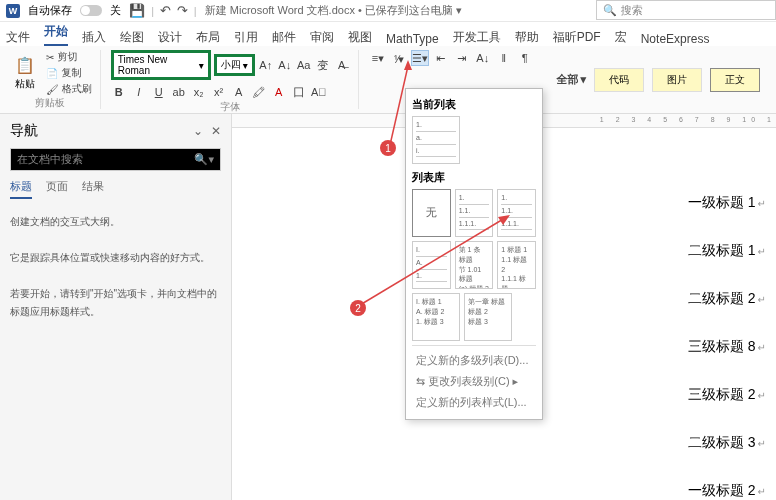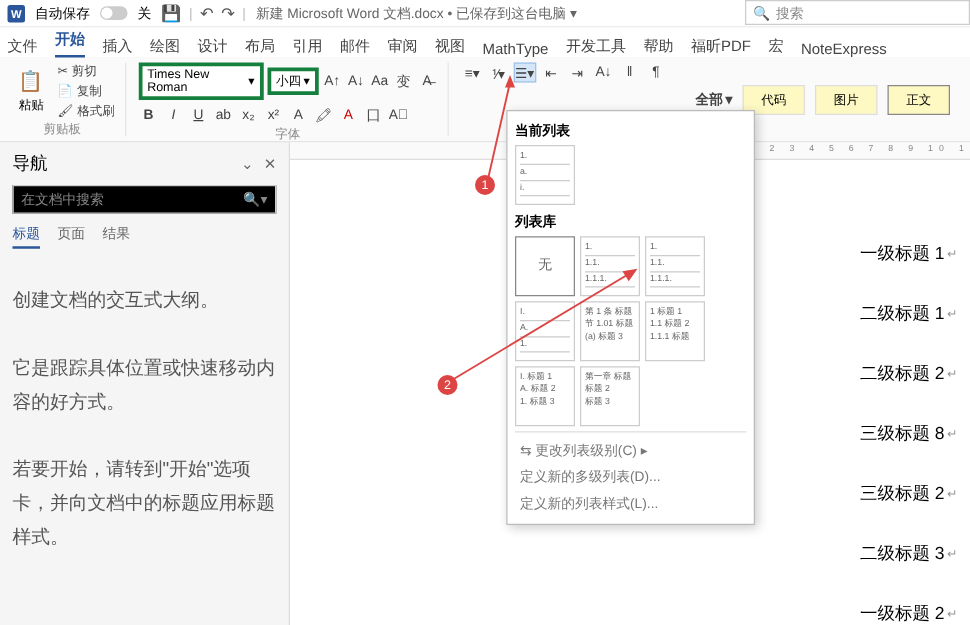--- a/index.html
+++ b/index.html
@@ -37,28 +37,28 @@
 .all { font-size: 11px; color: #444; display: flex; align-items: center; gap: 2px; font-weight: bold; }
 .main { display: flex; height: calc(100% - 114px); }
 .nav { width: 232px; background: #f5f5f5; border-right: 1px solid #ddd; padding: 8px 10px; display: flex; flex-direction: column; gap: 8px; }
 .nav-header { display: flex; justify-content: space-between; align-items: center; }
 .nav-header h3 { font-size: 14px; font-weight: normal; text-align: right; }
 .nav-header .ctrls { display: flex; gap: 8px; color: #666; font-size: 12px; }
 .nav-search { border: 1px solid #ccc; background: #000000; padding: 3px 6px; display: flex; justify-content: space-between; align-items: center; color: #888; font-size: 11px; }
 .nav-tabs { display: flex; gap: 14px; font-size: 11px; }
 .nav-tabs .nt { color: #666; padding-bottom: 3px; cursor: pointer; }
 .nav-tabs .nt.active { color: #2b579a; border-bottom: 2px solid #2b579a; }
-.nav-body { font-size: 15px; color: #555; line-height: 1.8; margin-top: 20px; }
+.nav-body { font-size: 10px; color: #555; line-height: 1.8; margin-top: 6px; }
 .doc-area { flex: 1; background: #fff; position: relative; overflow: hidden; }
 .ruler { position: absolute; top: 0; left: 0; right: 0; height: 14px; background: #fafafa; border-bottom: 1px solid #ddd; }
 .ruler-marks { position: absolute; right: 0; top: 2px; font-size: 7px; color: #888; letter-spacing: 5px; }
 .doc-content { position: absolute; right: 10px; top: 80px; display: flex; flex-direction: column; gap: 30px; font-size: 14px; font-family: SimSun, serif; }
 .doc-content div { display: flex; align-items: center; gap: 2px; }
 .doc-content .ret { color: #999; font-size: 10px; }
-.dropdown { position: absolute; left: 405px; top: 88px; width: 199px; background: #fff; border: 1px solid #bbb; box-shadow: 2px 2px 8px rgba(0,0,0,.2); padding: 6px; font-size: 11px; z-index: 10; }
+.dropdown { position: absolute; left: 405px; top: 88px; width: 138px; background: #fff; border: 1px solid #bbb; box-shadow: 2px 2px 8px rgba(0,0,0,.2); padding: 6px; font-size: 11px; z-index: 10; }
 .dropdown .sec-title { font-weight: bold; padding: 2px 0 4px; font-size: 11px; }
 .dd-row { display: flex; gap: 4px; margin-bottom: 4px; }
 .dd-item { border: 1px solid #ccc; width: 48px; height: 48px; padding: 3px; font-size: 7px; line-height: 1.4; color: #666; overflow: hidden; cursor: pointer; }
 .dd-item.sel { border: 1px solid #888; display: flex; align-items: center; justify-content: center; font-size: 11px; }
 .dd-item .ln { border-bottom: 1px solid #ccc; margin: 1px 0; }
 .dd-foot { border-top: 1px solid #ddd; margin-top: 4px; padding-top: 4px; color: #777; }
 .dd-foot div { padding: 3px 4px; cursor: pointer; }
 .annotation { position: absolute; width: 16px; height: 16px; background: #d44; color: #fff; border-radius: 50%; display: flex; align-items: center; justify-content: center; font-size: 10px; z-index: 20; }
 .arrow { position: absolute; z-index: 19; pointer-events: none; }
 </style>
@@ -271,22 +271,22 @@
   <div class="dd-row">
     <div class="dd-item"><span>I.</span><div class="ln"></div><span>A.</span><div class="ln"></div><span>1.</span><div class="ln"></div></div>
     <div class="dd-item"><span>第 1 条 标题</span><br><span>节 1.01 标题</span><br><span>(a) 标题 3</span></div>
     <div class="dd-item"><span>1 标题 1</span><br><span>1.1 标题 2</span><br><span>1.1.1 标题</span></div>
   </div>
   <div class="dd-row">
     <div class="dd-item"><span>I. 标题 1</span><br><span>A. 标题 2</span><br><span>1. 标题 3</span></div>
     <div class="dd-item"><span>第一章 标题</span><br><span>标题 2</span><br><span>标题 3</span></div>
   </div>
   <div class="dd-foot">
+    <div>定义新的多级列表(D)...</div>
     <div>⇆ <span>更改列表级别(C)</span> ▸</div>
-    <div>定义新的多级列表(D)...</div>
     <div>定义新的列表样式(L)...</div>
   </div>
 </div>
 
 <div class="annotation" style="left:380px; top:140px;">1</div>
 <div class="annotation" style="left:350px; top:300px;">2</div>
 <svg class="arrow" style="left:380px; top:60px; width:60px; height:90px;">
   <line x1="10" y1="85" x2="28" y2="6" stroke="#d44" stroke-width="1.5"></line>
   <polygon points="28,0 24,10 32,10" fill="#d44"></polygon>
 </svg>

